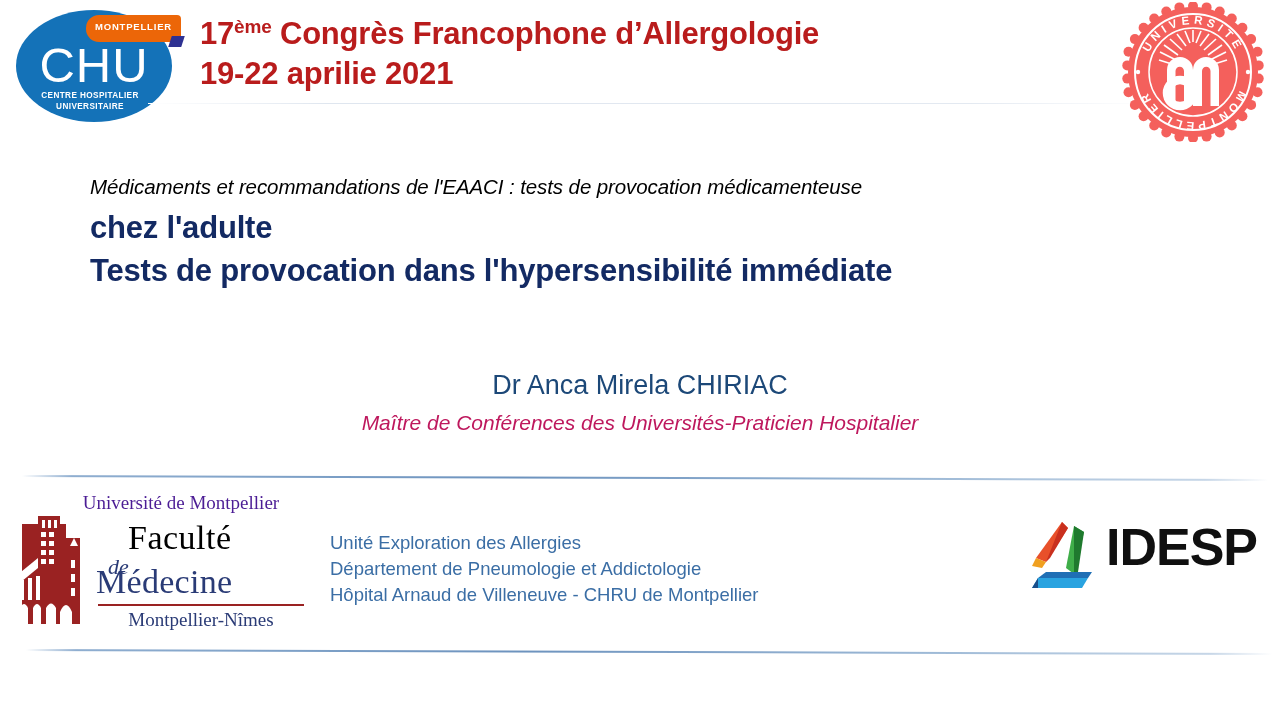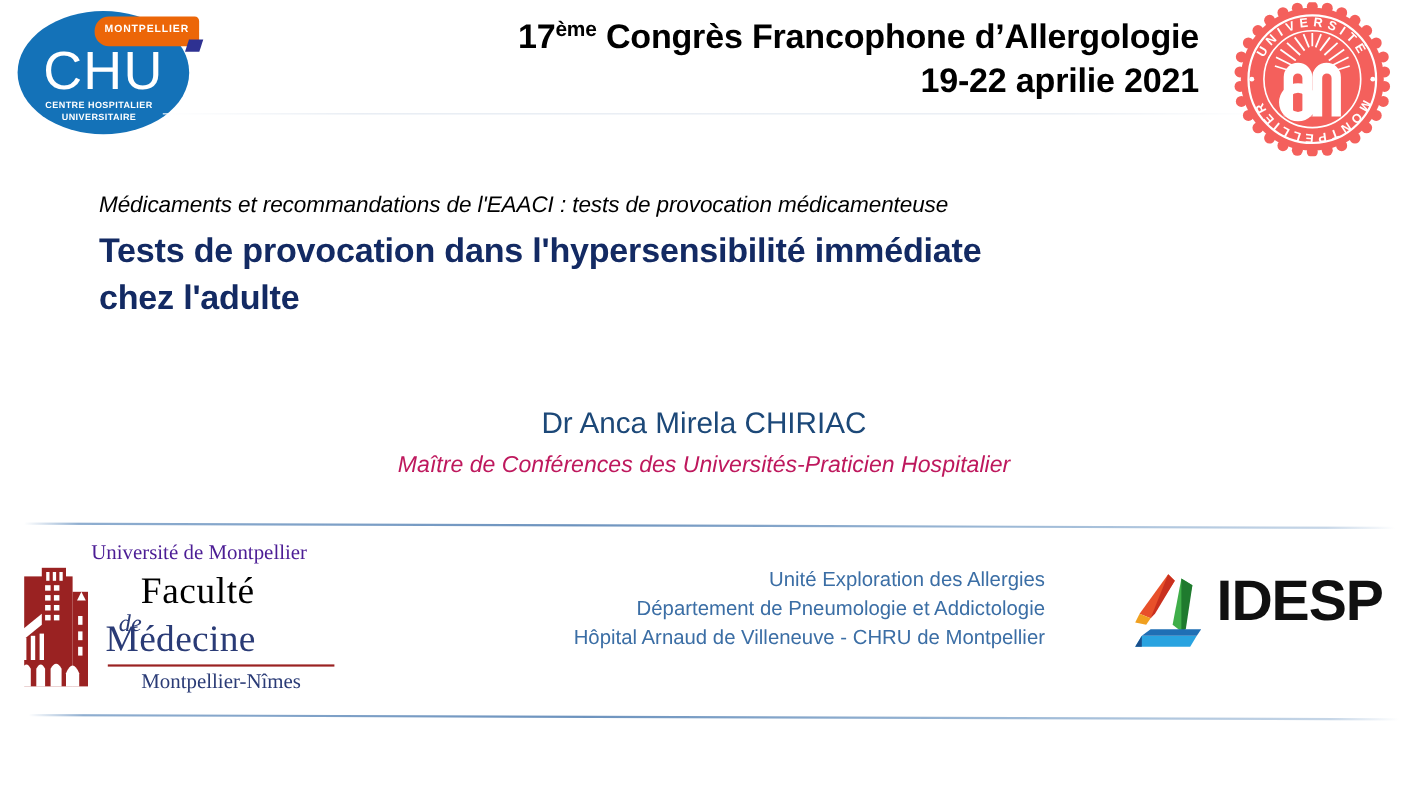--- a/index.html
+++ b/index.html
@@ -26,22 +26,22 @@
   .header {
     position: absolute;
     left: 0; top: 0;
     width: 1280px;
     height: 110px;
   }
   .header-title {
     position: absolute;
     left: 200px; top: 14px;
     width: 890px;
-    text-align: right;
-    color: #000000;
+    text-align: left;
+    color: #b91c1c;
     font-weight: bold;
     font-size: 31px;
     line-height: 40px;
     letter-spacing: -0.2px;
   }
   .header-title .sup {
     font-size: 19px;
     vertical-align: super;
     line-height: 0;
   }
@@ -252,23 +252,23 @@
     text-align: center;
     color: #2A3B76;
     font-family: "Liberation Serif", serif;
     font-size: 19px;
     line-height: 24px;
   }
 
   
   .affiliation {
     position: absolute;
-    left: 330px; top: 32px;
+    left: 330px; top: 48px;
     width: 620px;
-    text-align: right;
+    text-align: left;
     color: #3B6EA5;
     font-size: 18.5px;
     line-height: 26px;
   }
 
   
   .idesp-logo {
     position: absolute;
     left: 1028px; top: 36px;
     width: 232px; height: 74px;
@@ -388,22 +388,22 @@
           <circle cx="-55" cy="0" r="2.2" fill="#ffffff"></circle>
           <circle cx="55" cy="0" r="2.2" fill="#ffffff"></circle>
         </g>
       </svg>
     </div>
   </div>
 
   <div class="title-block">
     <div class="subtitle-line">Médicaments et recommandations de l'EAACI : tests de provocation médicamenteuse</div>
     <div class="main-title">
+      <div>chez l'adulte</div>
       <div>Tests de provocation dans l'hypersensibilité immédiate</div>
-      <div>chez l'adulte</div>
     </div>
   </div>
 
   <div class="author-block">
     <div class="author-name">Dr Anca Mirela CHIRIAC</div>
     <div class="author-role">Maître de Conférences des Universités-Praticien Hospitalier</div>
   </div>
 
   <div class="divider divider-top"></div>
   <div class="divider divider-bottom"></div>

